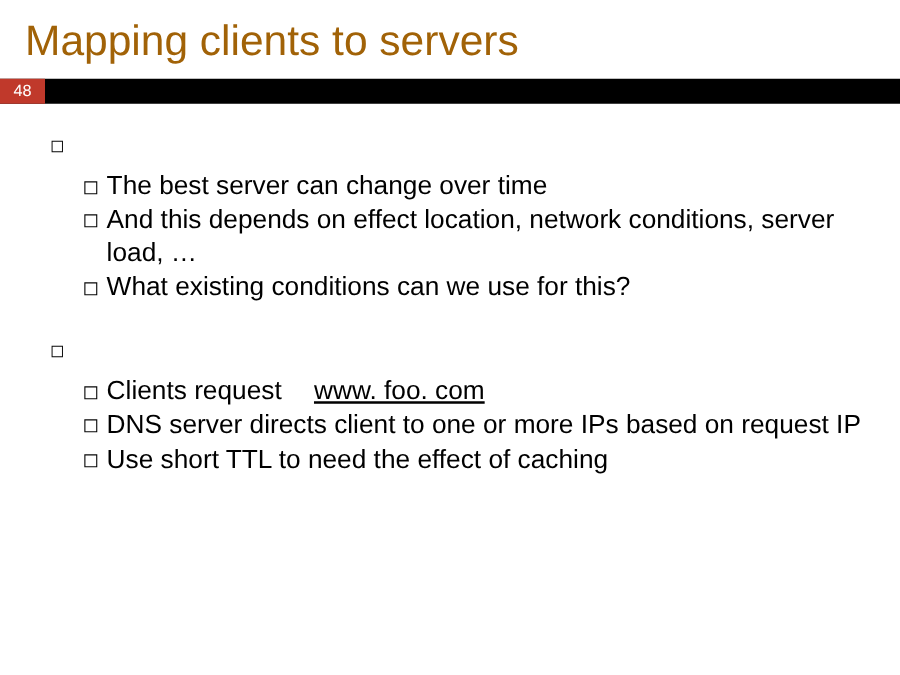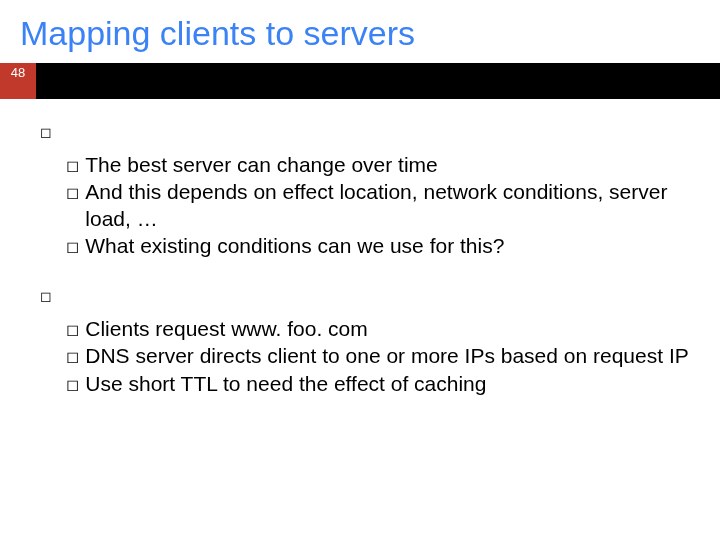--- a/index.html
+++ b/index.html
@@ -8,24 +8,24 @@
     width: 720px;
     height: 540px;
     font-family: Arial, Helvetica, sans-serif;
     background: #fff;
     color: #000;
     overflow: hidden;
   }
   .title {
     font-size: 34px;
     padding: 14px 20px 10px 20px;
-    color: #3b82f6;
+    color: #a16207;
   }
   .page-bar {
-    height: 36px;
+    height: 20px;
     background: #000;
     display: flex;
     align-items: stretch;
   }
   .page-num {
     background: #c0392b;
     color: #fff;
     font-size: 13px;
     line-height: 20px;
     padding: 0 6px;
@@ -67,20 +67,22 @@
   .L2 .bullet {
     font-size: 16px;
     margin-right: 6px;
     margin-top: 4px;
     flex-shrink: 0;
   }
   .L2 .text {
     flex: 1;
   }
   .underline {
+    text-decoration: underline;
+    margin-left: 20px;
   }
 </style>
 </head>
 <body>
 
 <div class="title">Mapping clients to servers</div>
 
 <div class="page-bar">
   <div class="page-num">48</div>
 </div>

